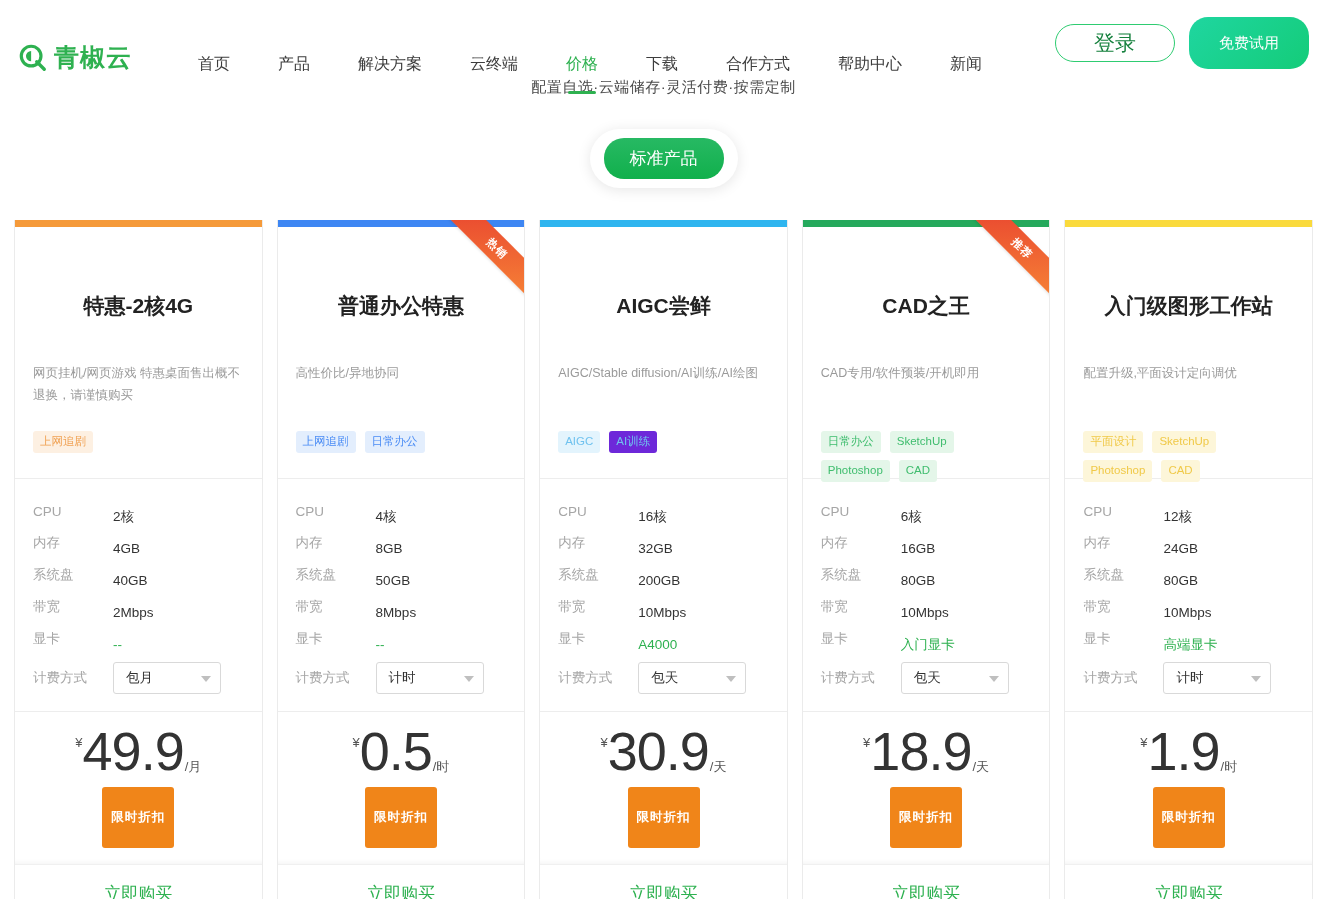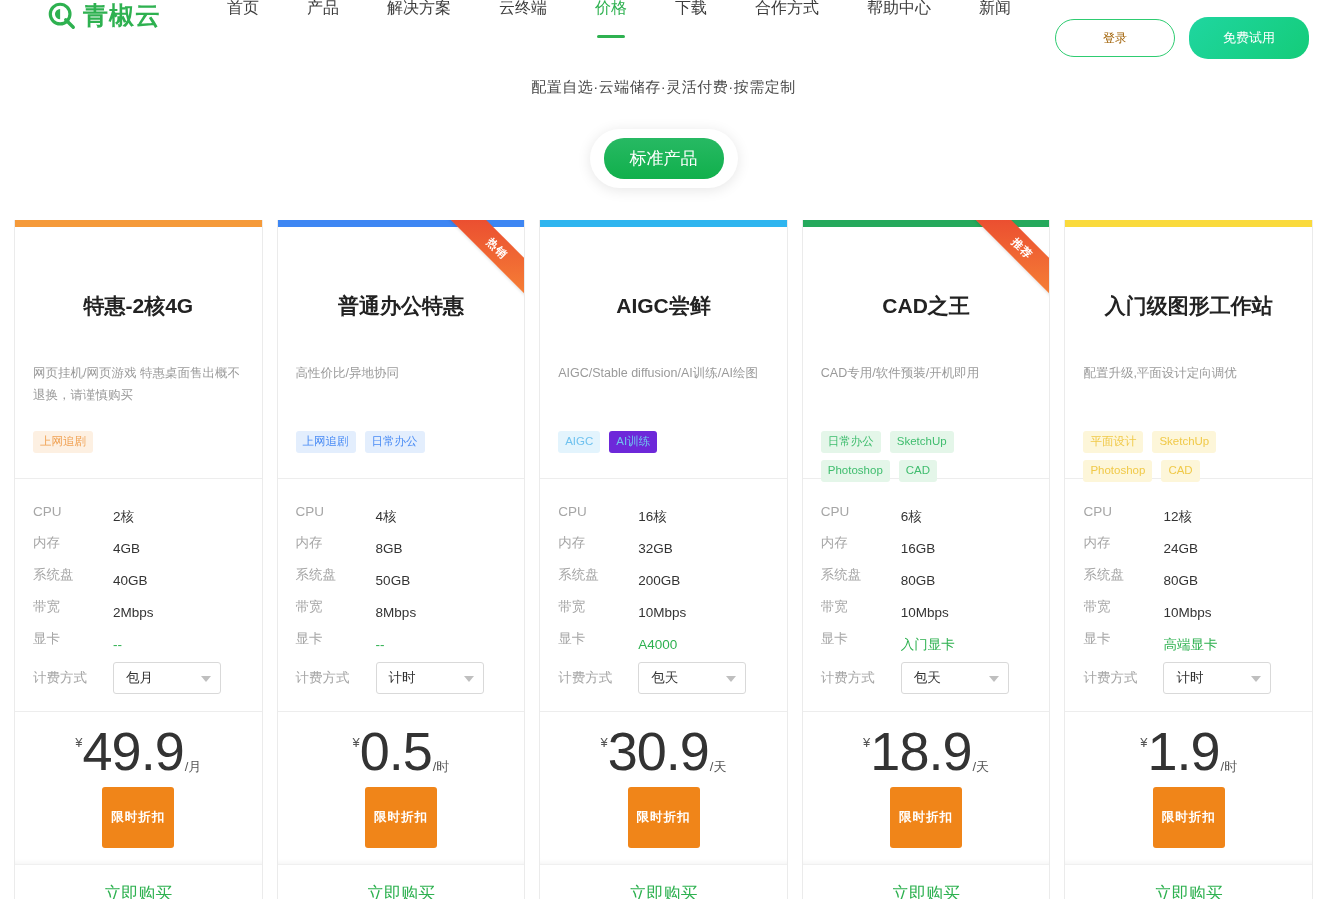--- a/index.html
+++ b/index.html
@@ -10,23 +10,22 @@
     background: #ffffff;
     font-family: "Liberation Sans", "DejaVu Sans", sans-serif;
     color: #333;
   }
 
   
   .header {
     position: relative;
     height: 72px;
     display: flex;
-    align-items: flex-start;
+    align-items: flex-end;
     padding: 0 18px 0 18px;
-    margin-left: 29px;
   }
   .logo {
     display: flex;
     align-items: center;
     gap: 6px;
     margin-right: 42px;
   }
   .logo-mark { width: 30px; height: 30px; display:block; }
   .logo-text {
     font-size: 25px;
@@ -68,34 +67,34 @@
     display: flex;
     align-items: center;
     gap: 14px;
   }
   .btn-login {
     width: 120px;
     height: 38px;
     border: 1px solid #2ecc71;
     border-radius: 19px;
     background: #fff;
-    color: #a16207;
-    font-size: 12px;
+    color: #15803d;
+    font-size: 21px;
     font-family: inherit;
     cursor: pointer;
   }
   .btn-trial {
     width: 120px;
-    height: 42px;
+    height: 52px;
     border: none;
     border-radius: 19px;
     background: #16d48a;
     background: linear-gradient(135deg,#1fd6a0,#14cc79);
     color: #fff;
-    font-size: 13px;
+    font-size: 15px;
     font-family: Liberation Mono, monospace;
     cursor: pointer;
   }
   .subtitle {
     text-align: center;
     font-size: 15px;
     color: #4a4a4a;
     margin-top: 6px;
     letter-spacing: 0.5px;
   }

